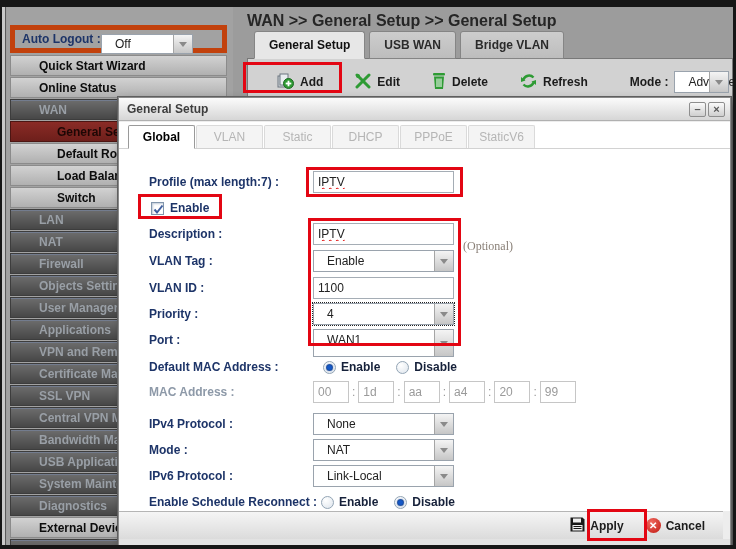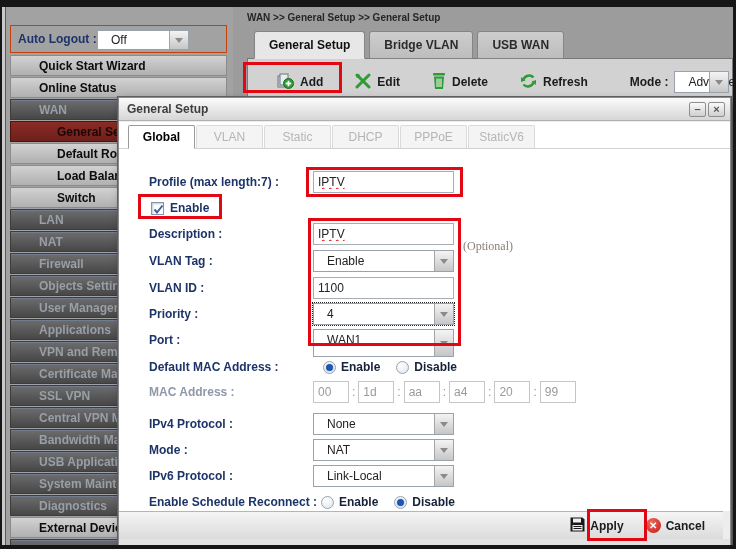--- a/index.html
+++ b/index.html
@@ -9,32 +9,32 @@
   
   .edge { position:absolute; background:#161616; z-index:40; }
   .edge.top { left:0; top:0; width:736px; height:7px; }
   .edge.bottom { left:0; top:545px; width:736px; height:4px; }
   .edge.left { left:0; top:0; width:2px; height:549px; }
   .edge.right { left:733px; top:0; width:3px; height:549px; }
   .left-strip { position:absolute; left:2px; top:7px; width:4px; height:538px; background:#c9c9c9; border-right:1px solid #5a5a5a; z-index:39; }
 
   
   .sidebar { position:absolute; left:7px; top:7px; width:226px; height:538px; background:#a2a2a2; }
-  .autologout { position:absolute; left:3px; top:18px; width:217px; height:28px; border:1px solid #c2410c; display:flex; align-items:center; }
+  .autologout { position:absolute; left:3px; top:18px; width:217px; height:28px; border:5px solid #c2410c; display:flex; align-items:center; }
   .autologout .al-label { font-size:12px; font-weight:bold; color:#1d3468; padding-left:7px; white-space:nowrap; }
   .menu { position:absolute; left:3px; top:48px; width:217px; }
   .mi { height:21px; line-height:20px; margin-bottom:1px; font-size:12px; font-weight:bold; white-space:nowrap; overflow:hidden; cursor:pointer; }
   .mi.light { background:linear-gradient(#d2d2d2,#b0b0b0); border:1px solid #8b8b8b; color:#0c0c0c; padding-left:28px; }
   .mi.dark { background:linear-gradient(#6d6d6d,#474747); border:1px solid #3d3d3d; box-shadow:inset 0 1px 0 rgba(125,145,185,.45); color:#999fa6; padding-left:28px; }
   .mi.red { background:linear-gradient(#8a2b26,#6e1f1b); border:1px solid #4d1512; color:#1d0705; padding-left:46px; }
   .mi.sub.light { padding-left:46px; }
 
   
   .content { position:absolute; left:233px; top:7px; width:503px; height:538px; background:#9c9c9c; }
-  .breadcrumb { position:absolute; left:14px; top:5px; font-size:10px; font-weight:bold; color:#262626; }
+  .breadcrumb { position:absolute; left:14px; top:5px; font-size:16px; font-weight:bold; color:#262626; }
   .panel { position:absolute; left:14px; top:51px; width:486px; height:487px; background:#d2d2d2; border:1px solid #787878; }
   .ctabs { position:absolute; left:21px; top:24px; height:28px; display:flex; z-index:2; }
   .ctab { height:28px; line-height:27px; padding:0 14px; font-size:12px; font-weight:bold; color:#2b2b2b; background:linear-gradient(#cdcdcd,#bdbdbd); border:1px solid #858585; border-radius:3px 3px 0 0; margin-right:4px; cursor:pointer; }
   .ctab.active { background:#e7e7e7; border-bottom:1px solid #e7e7e7; color:#111; }
   .toolbar { position:absolute; left:1px; top:8px; right:1px; height:30px; display:flex; align-items:center; padding-left:28px; }
   .tbtn { display:inline-flex; align-items:center; gap:6px; font-size:12px; font-weight:bold; color:#1b1b1b; margin-right:32px; cursor:pointer; }
   .tb-mode-label { font-size:12px; font-weight:bold; color:#1b1b1b; margin:0 6px 0 10px; }
   .grid-head { position:absolute; left:1px; right:1px; top:38px; height:10px;
     background:repeating-linear-gradient(90deg,#6e6e6e 0 168px,#3c3c3c 168px 170px), linear-gradient(#777,#444);
     background-blend-mode:multiply; border-top:1px solid #909090; }
@@ -125,22 +125,22 @@
       <div class="mi dark">Diagnostics</div>
       <div class="mi light">External Devices</div>
       <div class="mi dark">Product Registration</div>
     </div>
   </div>
 
   <div class="content">
     <div class="breadcrumb">WAN &gt;&gt; General Setup &gt;&gt; General Setup</div>
     <div class="ctabs">
       <div class="ctab active">General Setup</div>
+      <div class="ctab">USB WAN</div>
       <div class="ctab">Bridge VLAN</div>
-      <div class="ctab">USB WAN</div>
     </div>
     <div class="panel">
       <div class="toolbar">
         <span class="tbtn">
           <span class="ico">
             <svg width="17" height="16" viewBox="0 0 17 16">
                 <rect x="1" y="3" width="8" height="11" fill="#cfd4d8" stroke="#6c7680"></rect>
                 <rect x="3" y="1" width="8" height="11" fill="#e9edf0" stroke="#6c7680"></rect>
                 <circle cx="11.5" cy="10.5" r="5" fill="#2e9b34" stroke="#1c6b22"></circle>
                 <rect x="8.7" y="9.6" width="5.6" height="1.8" fill="#fff"></rect>

